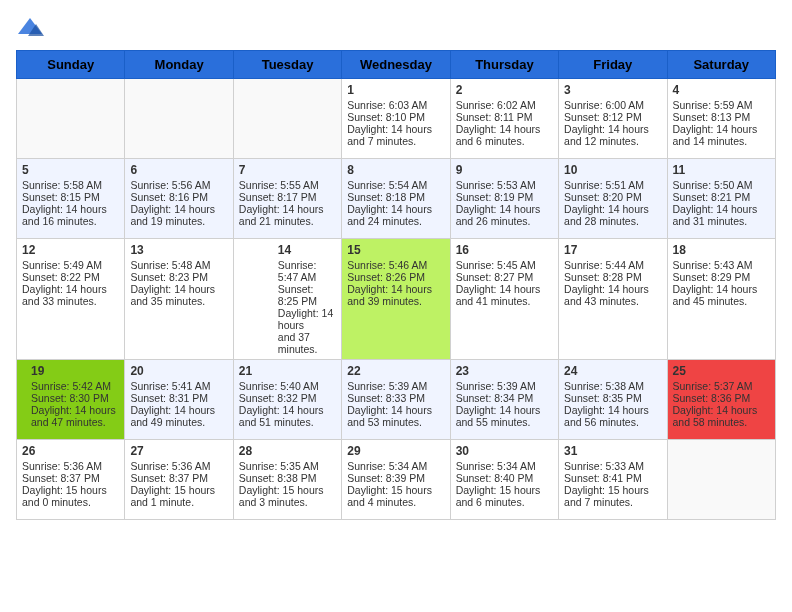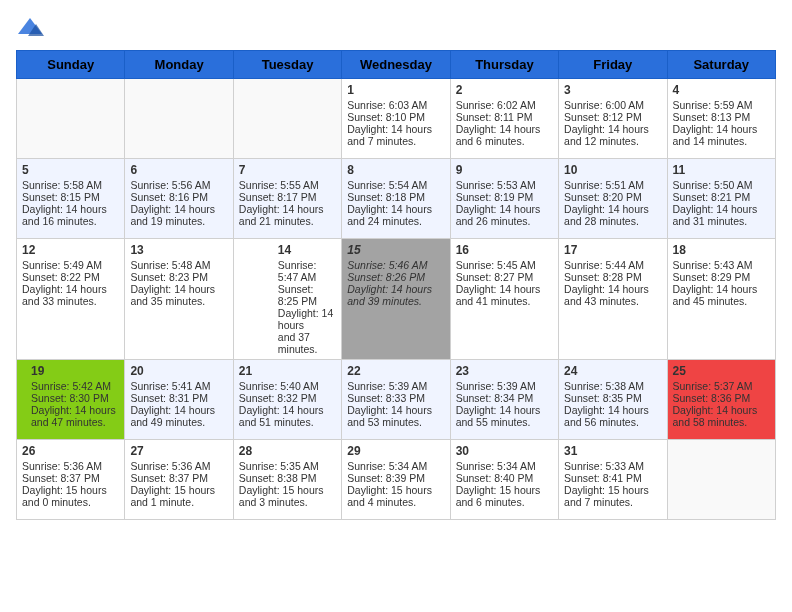--- a/index.html
+++ b/index.html
@@ -217,21 +217,21 @@
           <div>Daylight: 14 hours</div>
           <div>and 35 minutes.</div>
         </td>
         <td style="background: rgb(255, 255, 255); padding-left: 44px;">
           <span class="day-num">14</span>
           <div>Sunrise: 5:47 AM</div>
           <div>Sunset: 8:25 PM</div>
           <div>Daylight: 14 hours</div>
           <div>and 37 minutes.</div>
         </td>
-        <td style="background: #a3a3a3; font-style: italic;">
+        <td style="background: #bef264;">
           <span class="day-num">15</span>
           <div>Sunrise: 5:46 AM</div>
           <div>Sunset: 8:26 PM</div>
           <div>Daylight: 14 hours</div>
           <div>and 39 minutes.</div>
         </td>
         <td style="background: rgb(255, 255, 255);">
           <span class="day-num">16</span>
           <div>Sunrise: 5:45 AM</div>
           <div>Sunset: 8:27 PM</div>

